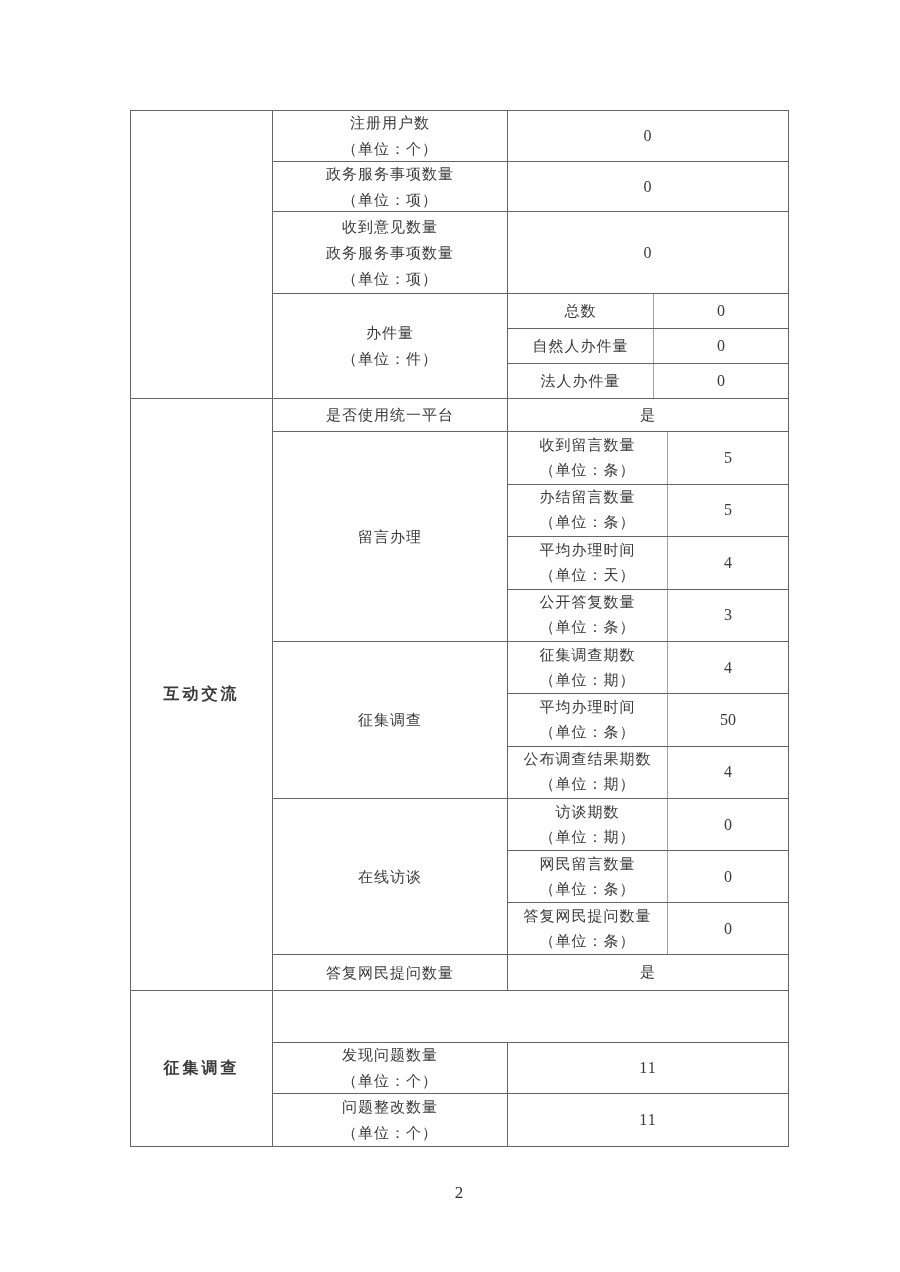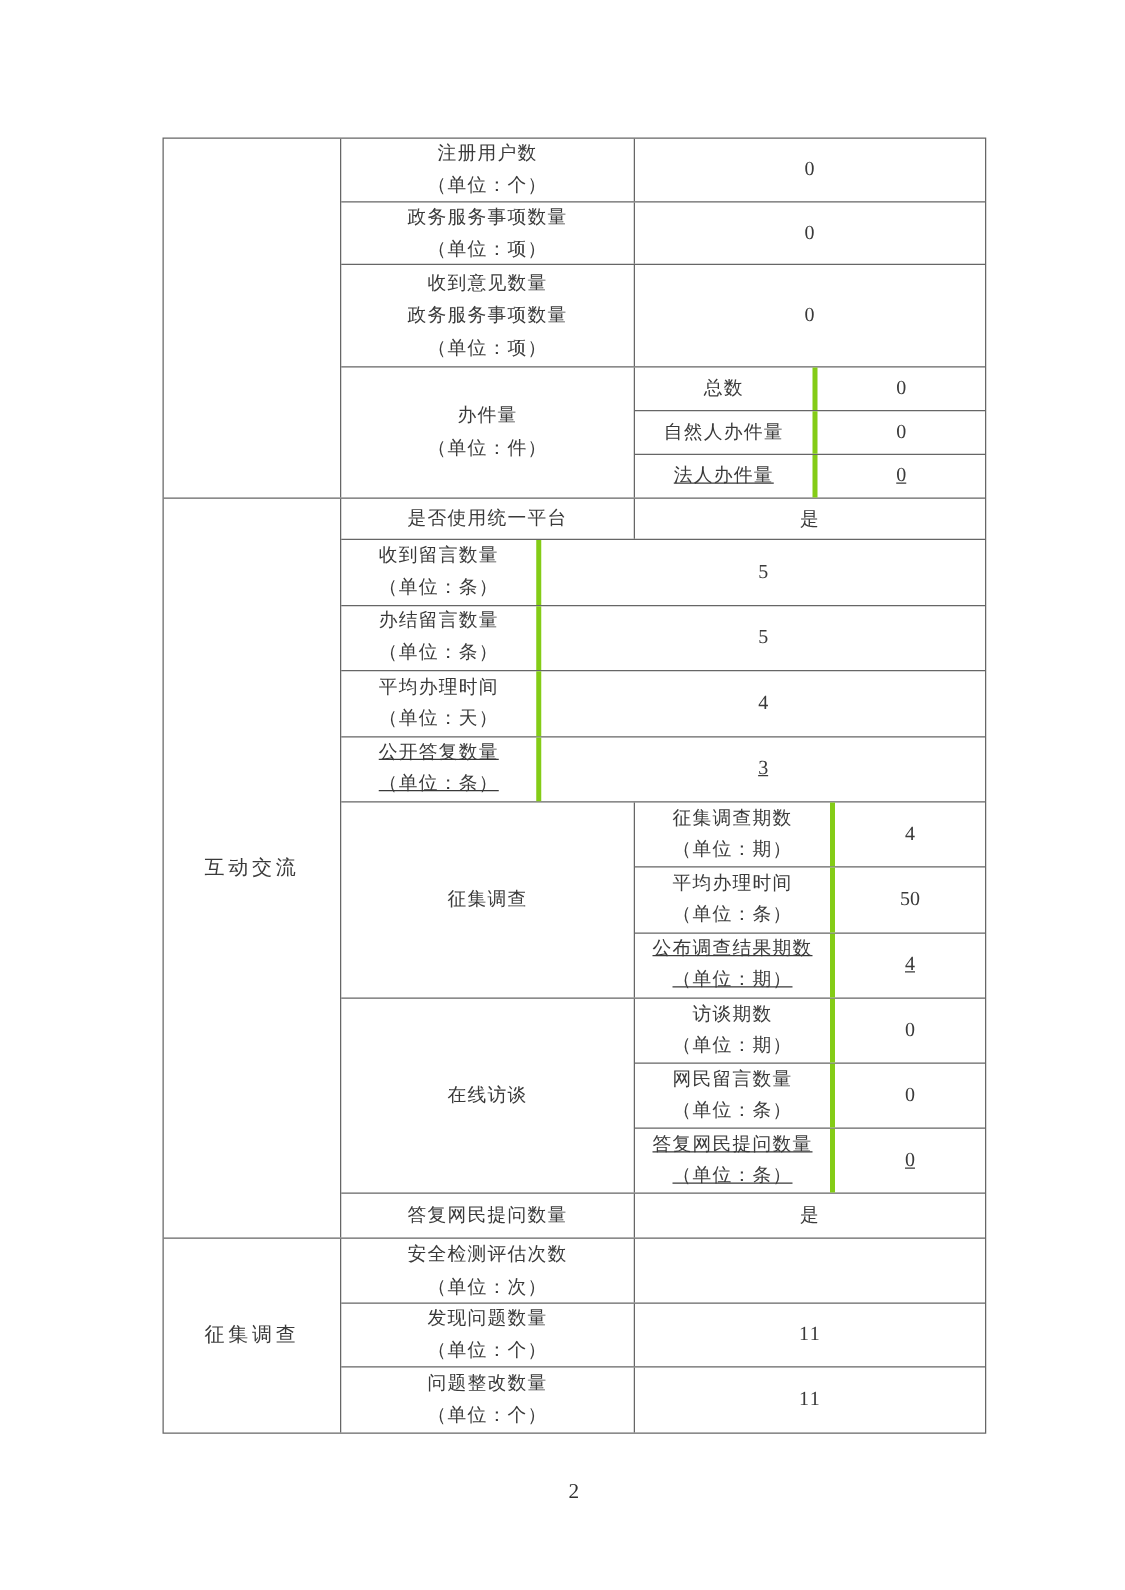--- a/index.html
+++ b/index.html
@@ -15,40 +15,40 @@
     width:659px;
     border:1px solid #666666;
     background:#ffffff;
   }
   .section { display:flex; border-bottom:1px solid #666666; }
   .section:last-child { border-bottom:none; }
   .cat {
     width:142px; flex:0 0 142px;
     border-right:1px solid #666666;
     display:flex; align-items:center; justify-content:center;
-    font-size:16px; letter-spacing:3px;
+    font-size:16px; letter-spacing:3px;font-weight:bold;
   }
   .rows { flex:1; display:flex; flex-direction:column; }
   .row { display:flex; border-bottom:1px solid #666666; }
   .row:last-child { border-bottom:none; }
   .label {
     width:235px; flex:0 0 235px;
     border-right:1px solid #666666;
     display:flex; flex-direction:column; align-items:center; justify-content:center;
     text-align:center; font-size:15px; line-height:26px; letter-spacing:1px;
   }
   .valarea {
     flex:1; display:flex; align-items:center; justify-content:center;
     font-size:16px; letter-spacing:1px;
   }
   .subrows { flex:1; display:flex; flex-direction:column; }
   .subrow { flex:1; display:flex; border-bottom:1px solid #666666; }
-  .subrow:last-child { border-bottom:none;text-decoration:underline; }
+  .subrow:last-child { border-bottom:none; }
   .sublabel {
-    border-right:4px solid #84cc16;
+    border-right:1px solid #84cc16;
     display:flex; flex-direction:column; align-items:center; justify-content:center;
     text-align:center; font-size:15px; line-height:25px; letter-spacing:1px;
   }
   .w146 .sublabel { width:146px; flex:0 0 146px; }
   .w160 .sublabel { width:160px; flex:0 0 160px; }
   .subval {
     flex:1; display:flex; align-items:center; justify-content:center;
     font-size:16px;
   }
   .pagenum {
@@ -125,20 +125,23 @@
     <div class="rows">
 
       <div class="row" style="height:33px">
         <div class="label">
           <div>是否使用统一平台</div>
         </div>
         <div class="valarea" style="font-size:15px">是</div>
       </div>
 
       <div class="row" style="height:210px">
+        <div class="label">
+          <div>留言办理</div>
+        </div>
         <div class="subrows w160">
           <div class="subrow">
             <div class="sublabel">
               <div>收到留言数量</div>
               <div>（单位：条）</div>
             </div>
             <div class="subval">5</div>
           </div>
           <div class="subrow">
             <div class="sublabel">
@@ -230,24 +233,20 @@
       </div>
 
     </div>
   </div>
 
   <div class="section">
     <div class="cat">征集调查</div>
     <div class="rows">
 
       <div class="row" style="height:52px">
-        <div class="label">
-          <div>安全检测评估次数</div>
-          <div>（单位：次）</div>
-        </div>
       </div>
 
       <div class="row" style="height:51px">
         <div class="label">
           <div>发现问题数量</div>
           <div>（单位：个）</div>
         </div>
         <div class="valarea">11</div>
       </div>
 

